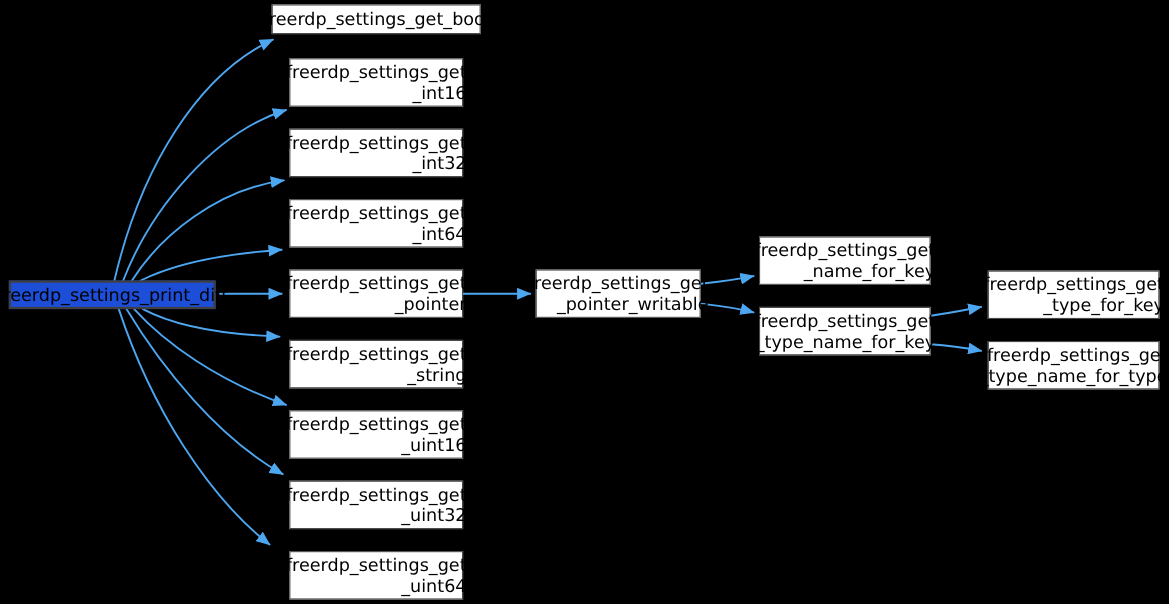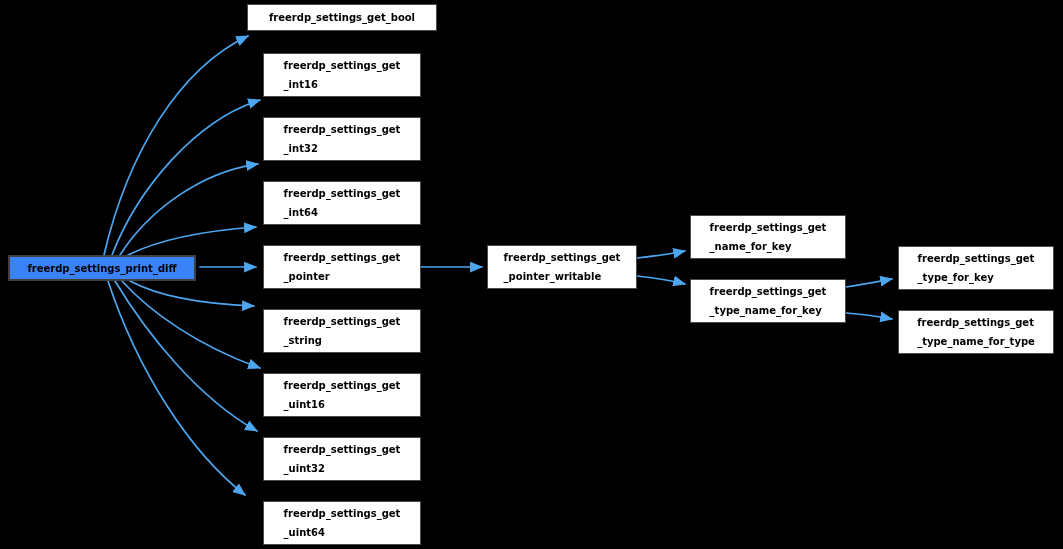--- a/index.html
+++ b/index.html
@@ -16,32 +16,31 @@
   #edges {
     position: absolute; left: 0; top: 0;
     width: 1063px; height: 549px;
   }
   .node {
     position: absolute;
     box-sizing: border-box;
     background: #ffffff;
     border: 1px solid #4a4a4a;
     color: #000000;
-    font-size: 10px;
+    font-size: 16px;
     line-height: 19px;
     display: flex;
     align-items: center;
     justify-content: center;
-    text-align: left;
+    text-align: right;
     white-space: pre-line;
     cursor: pointer;
-    font-weight: bold;
   }
   .node.root {
-    background: #3b82f6;
+    background: #1d4ed8;
     border: 2px solid #404040;
   }
 </style>
 </head>
 <body>
 
 <div id="canvas">
 
   <svg id="edges" width="1063" height="549" viewBox="0 0 1063 549">
     <defs>

